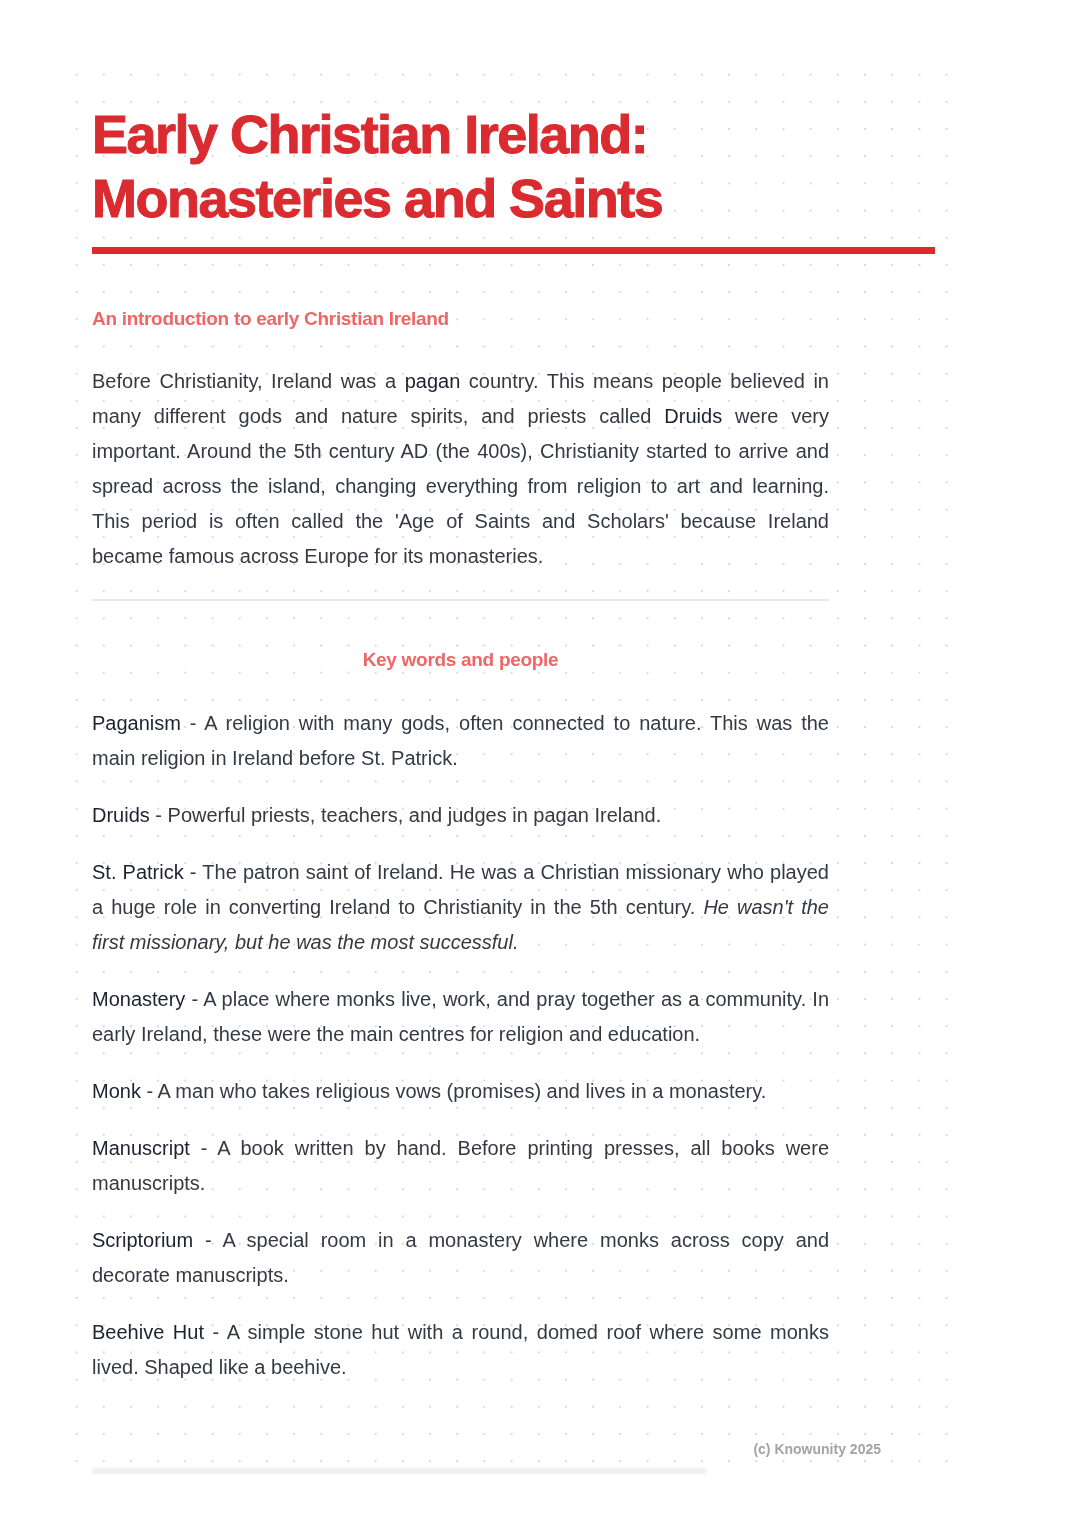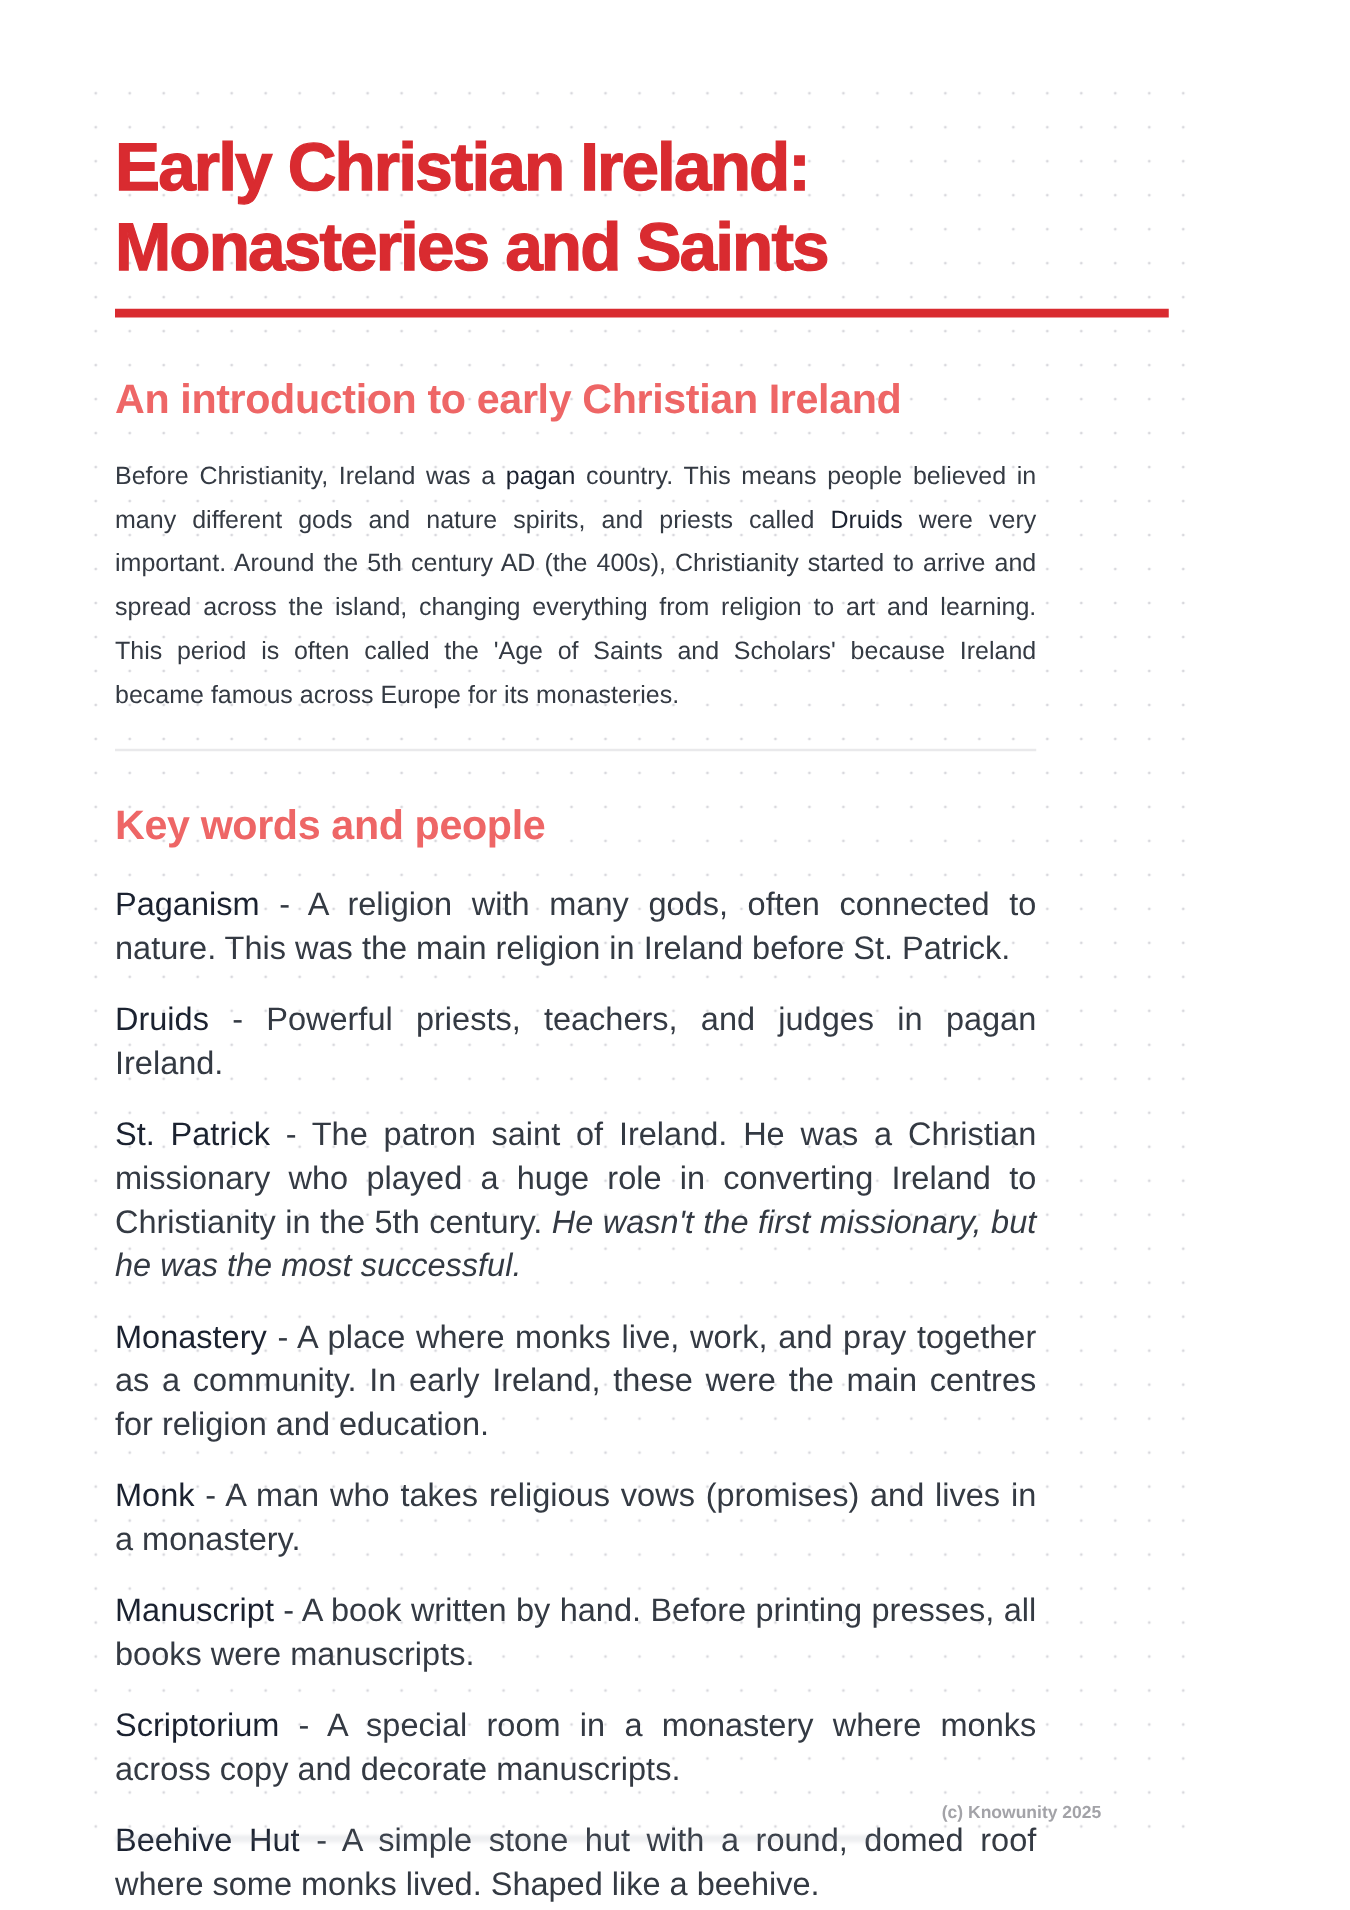--- a/index.html
+++ b/index.html
@@ -61,28 +61,28 @@
 
   .title-underline {
     margin-top: 17px;
     width: 843px;
     height: 7px;
     background: #d92b30;
   }
 
   .section-heading {
     font-weight: bold;
-    font-size: 33px;
+    font-size: 19px;
     line-height: 34px;
     color: #ee6666;
     letter-spacing: -0.3px;
     margin: 0;
   }
   .section-heading.intro    { margin-top: 48px; }
-  .section-heading.keywords { margin-top: 42px; }
+  .section-heading.keywords { margin-top: 42px; text-align: center; }
 
   .body-par {
     margin: 28px 0 0 0;
     font-size: 20px;
     line-height: 35px;
     color: #343a43;
     text-align: justify;
     text-align-last: left;
   }
 
@@ -91,21 +91,21 @@
     width: 737px;
     height: 2px;
     background: #e9e9eb;
     border: none;
   }
 
   .definitions-list { margin-top: 29px; }
 
   .entry {
     margin: 0 0 22px 0;
-    font-size: 26px;
+    font-size: 20px;
     line-height: 35px;
     color: #343a43;
     text-align: justify;
     text-align-last: left;
   }
   .entry:last-child { margin-bottom: 0; }
 
   .term {
     font-weight: normal;
     color: #1b2230;

